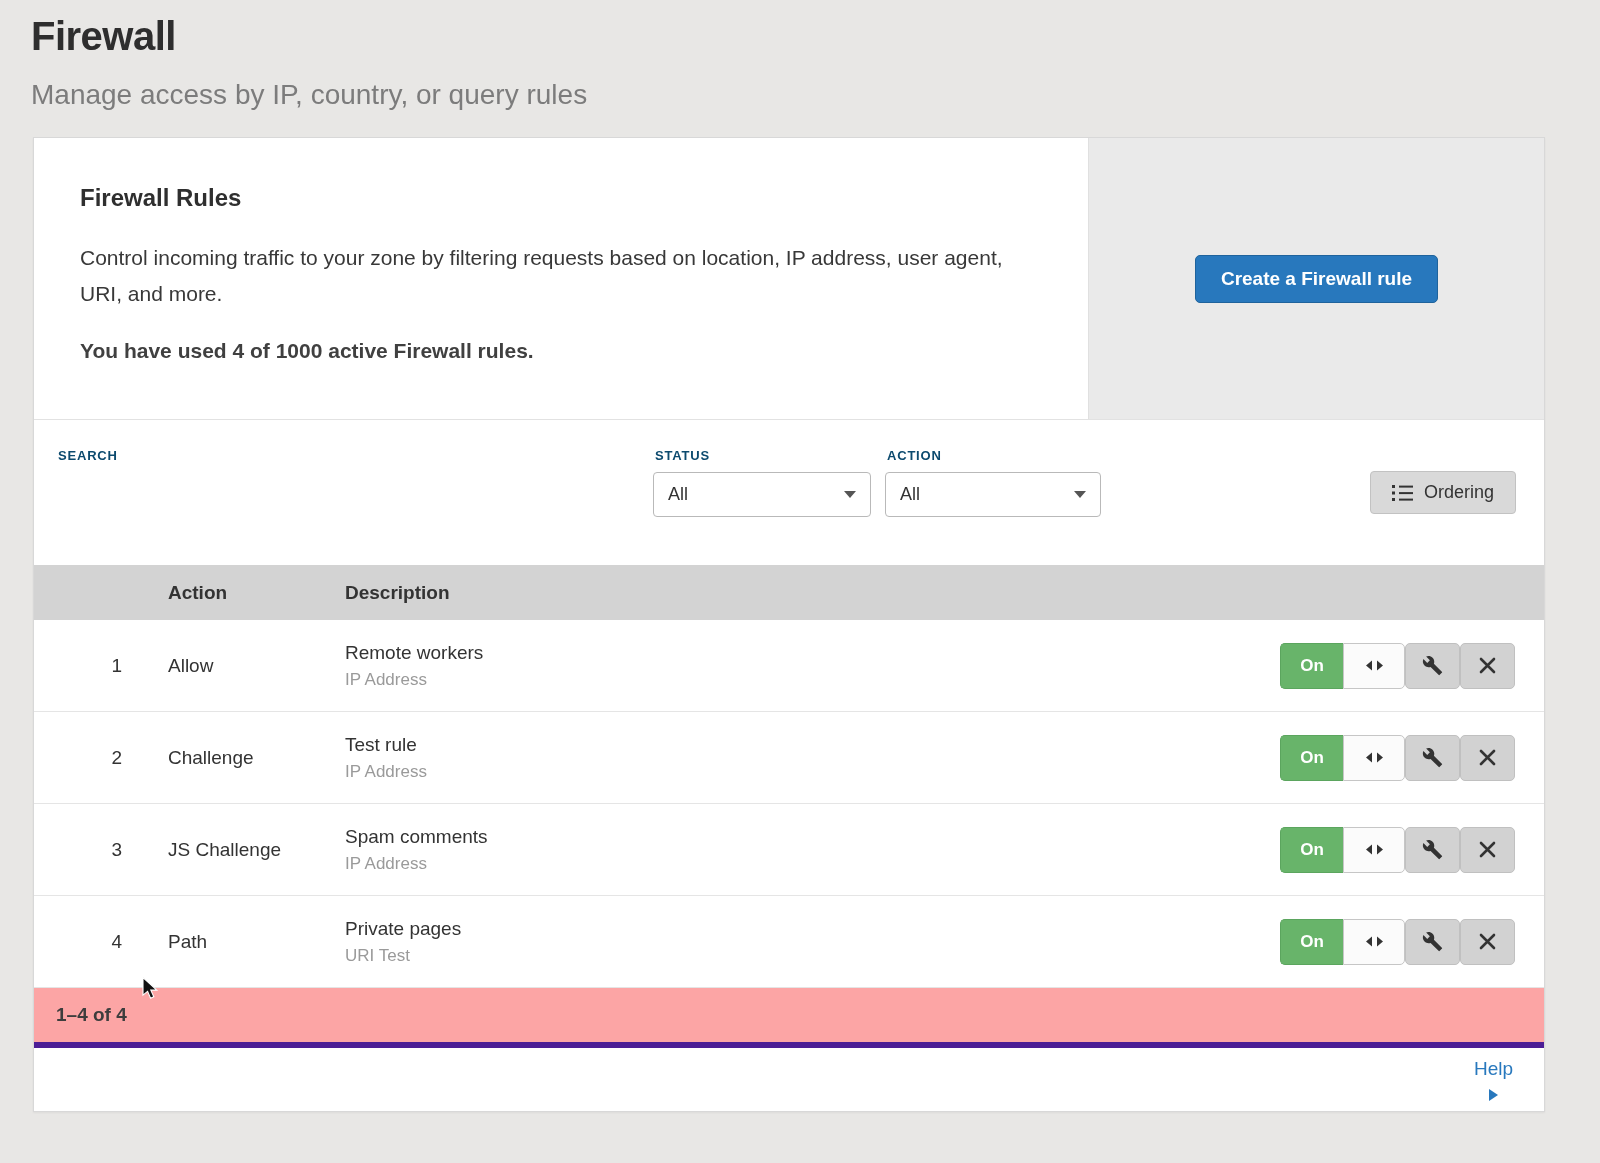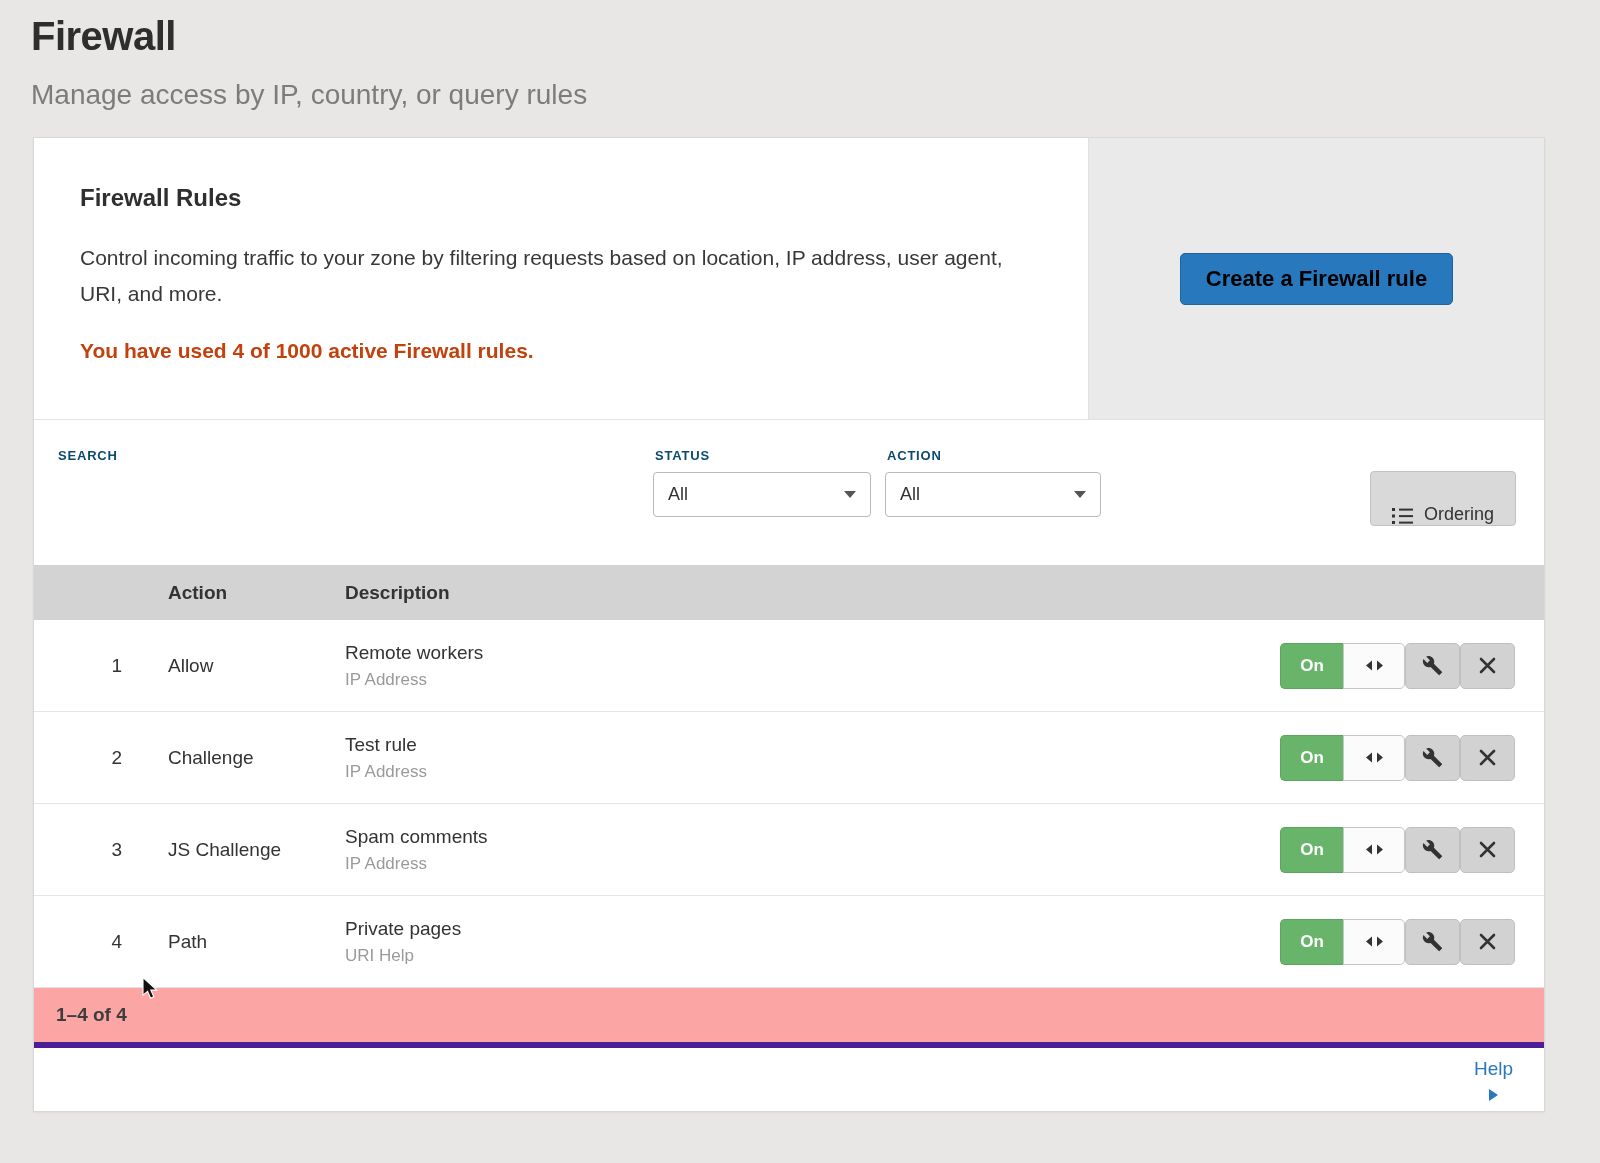--- a/index.html
+++ b/index.html
@@ -29,25 +29,25 @@
   .card-top { display: flex; border-bottom: 1px solid #e2e2e2; }
   .card-top-left { flex: 1; padding: 46px 60px 0 46px; }
   .card-top-right {
     width: 456px; min-height: 281px;
     background: #eaeaea;
     border-left: 1px solid #e0e0e0;
     display: flex; align-items: center; justify-content: center;
   }
   .card-title { font-size: 24px; font-weight: 700; margin: 0 0 28px; color: #2f2f2f; }
   .card-desc { font-size: 21px; line-height: 1.7; margin: 0 0 28px; max-width: 960px; color: #383838; }
-  .card-usage { font-size: 21px; font-weight: 700; margin: 0; color: #c2410c; }
+  .card-usage { font-size: 21px; font-weight: 700; margin: 0; color: #404040; }
 
   .btn-primary {
     background: var(--accent-blue, #2878bd);
-    color: #000000; font-size: 22px; font-weight: 600;
+    color: #ffffff; font-size: 19px; font-weight: 600;
     border: 1px solid #1f639c; border-radius: 5px;
     padding: 12px 25px; font-family: inherit; cursor: pointer;
   }
 
   
   .filters { display: flex; align-items: flex-start; padding: 28px 28px 0 22px; height: 145px; }
   .filter-label {
     display: block; font-size: 13px; font-weight: 700; color: #0c4a6e;
     letter-spacing: .8px; margin: 0 0 9px 2px;
   }
@@ -64,22 +64,22 @@
     font-family: inherit; color: #444; background: transparent;
   }
   .search-box input::placeholder { color: #8b8b8b; }
   .select {
     display: flex; align-items: center; justify-content: space-between;
     height: 45px; border: 1px solid #b9b9b9; border-radius: 4px;
     background: #fff; padding: 8px 14px; font-size: 18px; color: #333; cursor: pointer;
   }
   .btn-ordering {
     margin-left: auto; margin-top: 23px;
-    display: flex; align-items: flex-end; gap: 11px;
-    height: 55px; padding: 0 21px;
+    display: flex; align-items: center; gap: 11px;
+    height: 43px; padding: 0 21px;
     background: #d9d9d9; border: 1px solid #c2c2c2; border-radius: 4px;
     font-size: 18px; font-family: inherit; color: #333; cursor: pointer; font-weight: 500;
   }
 
   
   .thead {
     display: flex; align-items: center; height: 55px;
     background: #d3d3d3; font-size: 19px; font-weight: 700; color: #333;
   }
   .col-num { width: 134px; padding-right: 46px; text-align: right; flex: none; }
@@ -283,21 +283,21 @@
           </svg>
       </button>
     </div>
   </div>
 
   <div class="row">
     <div class="col-num">4</div>
     <div class="col-action">Path</div>
     <div class="col-desc">
       <div class="desc-title">Private pages</div>
-      <div class="desc-sub">URI Help</div>
+      <div class="desc-sub">URI Test</div>
     </div>
     <div class="controls">
       <div class="toggle">
         <span class="toggle-on">On</span>
         <span class="toggle-arrows">
           <svg width="17" height="11" viewBox="0 0 17 11">
               <polygon points="6,0.5 6,10.5 0,5.5" fill="#333"></polygon>
               <polygon points="11,0.5 11,10.5 17,5.5" fill="#333"></polygon>
             </svg>
         </span>

